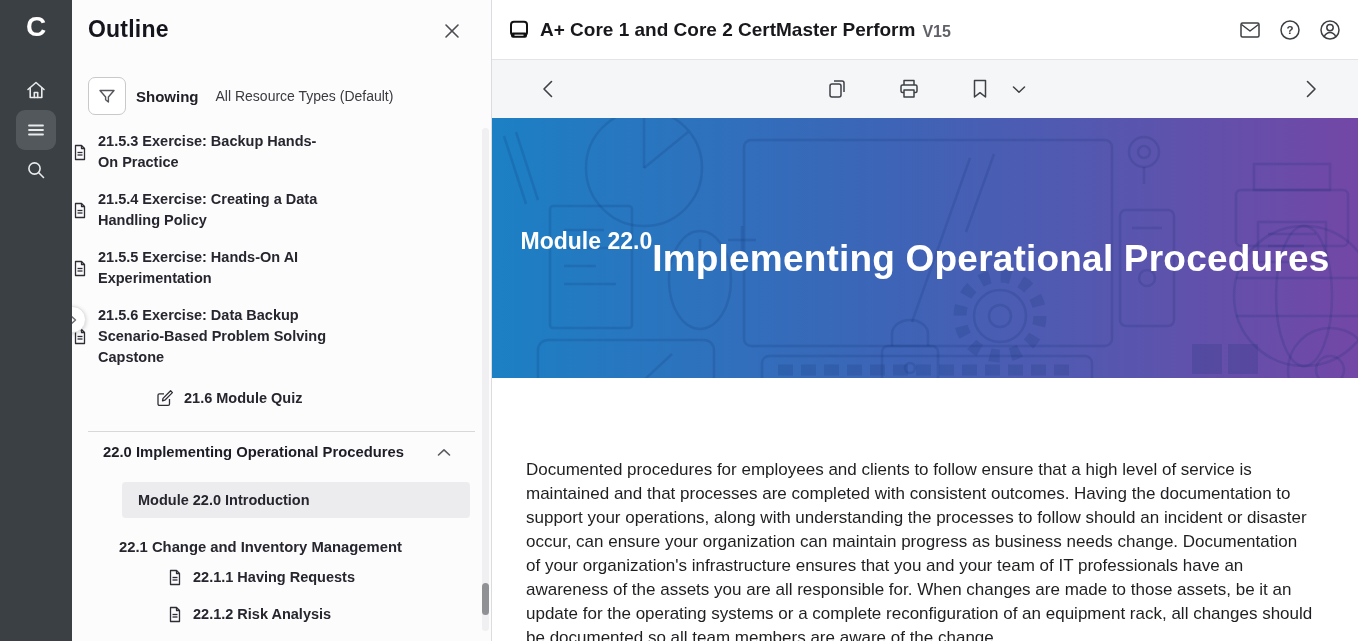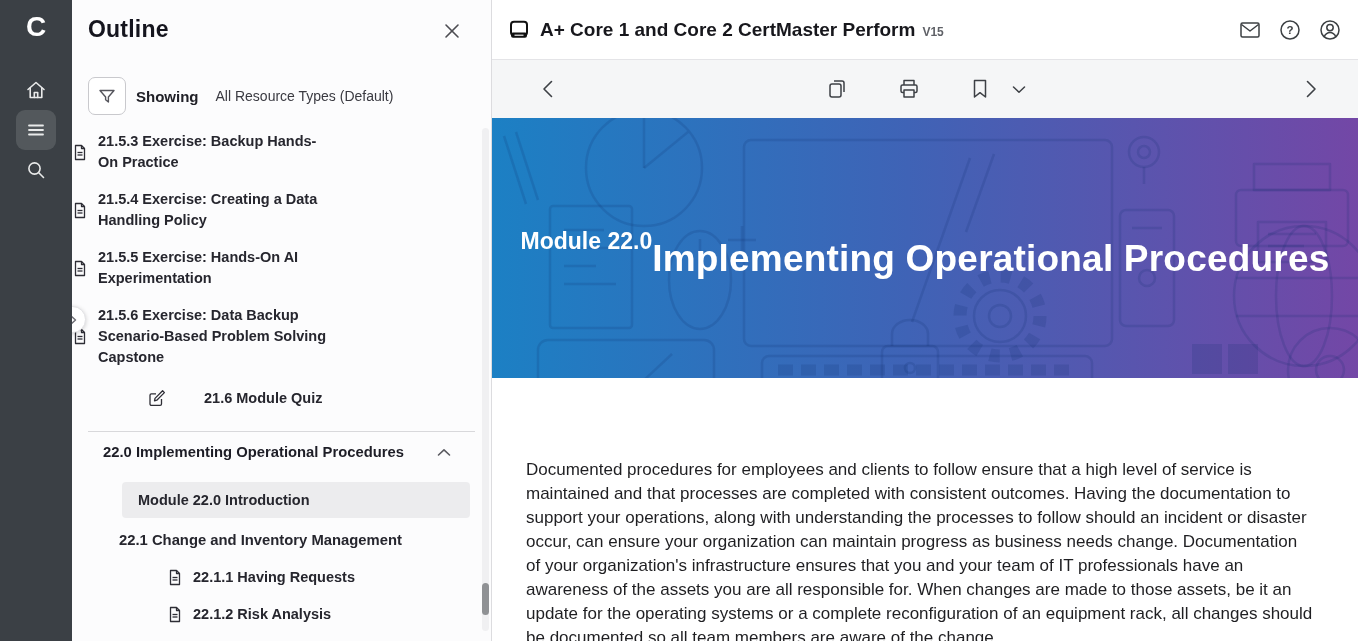--- a/index.html
+++ b/index.html
@@ -30,47 +30,47 @@
     display:flex; align-items:center; justify-content:center; color:#55555c; cursor:pointer; }
   .filter-showing { margin-left:10px; font-size:15px; font-weight:700; color:#202027; }
   .filter-value { margin-left:17px; font-size:14px; color:#3a3a41; }
 
   .tree { margin-top:16px; font-size:14.5px; color:#26262e; }
   .trow { display:flex; align-items:center; cursor:pointer; }
   .tlabel { font-weight:600; line-height:21px; }
   .t-doc2 { align-items:center; margin-bottom:16px; }
   .t-doc2 .tlabel { width:236px; }
   .t-doc2 svg, .t-docS svg, .t-quiz svg { flex:0 0 auto; margin-right:10px; color:#2e2e36; }
-  .t-quiz { padding-left:76px; margin:19px 0 0 0; height:22px;gap:28px; }
+  .t-quiz { padding-left:76px; margin:19px 0 0 8px; height:22px; }
   .t-divider { height:1px; background:#d8d8db; margin:22px 16px 0 16px; }
   .t-section { justify-content:space-between; padding:0 40px 0 31px; margin-top:9px; height:22px; }
   .t-section .tlabel { font-weight:700; font-size:14.8px; color:#1d1d26; }
   .t-section svg { color:#5a5a60; }
   .t-selected { margin:19px 0 0 50px; width:348px; height:36px; background:#ececee; border-radius:4px;
     padding-left:16px; }
-  .t-sub { padding-left:47px; height:36px; margin-top:4px; }
+  .t-sub { padding-left:47px; height:36px; margin-top:4px;align-items:flex-end; }
   .t-sub .tlabel { font-size:14.8px; }
   .t-docS { padding-left:95px; height:36px; margin-top:1px; }
 
   .panel-scrollbar { position:absolute; top:128px; bottom:10px; right:2px; width:7px;
     background:#f0f0f2; border-radius:4px; }
   .panel-scrollthumb { position:absolute; bottom:16px; left:0; width:7px; height:32px;
     background:#8f9194; border-radius:4px; cursor:grab; }
 
   .expand-btn { position:absolute; left:-13px; top:306px; width:27px; height:27px; border-radius:50%;
     background:#fff; border:1px solid #e3e3e6; box-shadow:0 1px 4px rgba(0,0,0,.18);
     display:flex; align-items:center; justify-content:center; color:#6d6d74; cursor:pointer; }
 
   
   .main { position:absolute; left:492px; right:0; top:0; bottom:0; }
   .main-header { height:60px; background:#fff; border-bottom:1px solid #e4e4e7;
     display:flex; align-items:center; padding:0 16px;justify-content:flex-end; }
   .book-ic { color:#111; margin-right:10px; display:flex; }
   .main-title { font-size:19px; font-weight:700; color:#17171c; white-space:nowrap; }
-  .main-version { font-size:12px; font-weight:700; color:#5f6167; margin-left:7px; margin-top:4px; }
+  .main-version { font-size:16px; font-weight:700; color:#5f6167; margin-left:7px; margin-top:4px; }
   .header-actions { margin-left:auto; display:flex; align-items:center; gap:16px; }
   .hact { border:none; background:transparent; color:#3c4043; cursor:pointer; width:24px; height:24px;
     display:flex; align-items:center; justify-content:center; }
 
   .toolbar { position:relative; height:58px; background:#f5f6f7; }
   .tbtn { position:absolute; top:14px; border:none; background:transparent; color:#3d4045;
     width:30px; height:30px; display:flex; align-items:center; justify-content:center; cursor:pointer; }
   .tb-back { left:40px; }
   .tb-copy { left:330px; }
   .tb-print { left:402px; }

